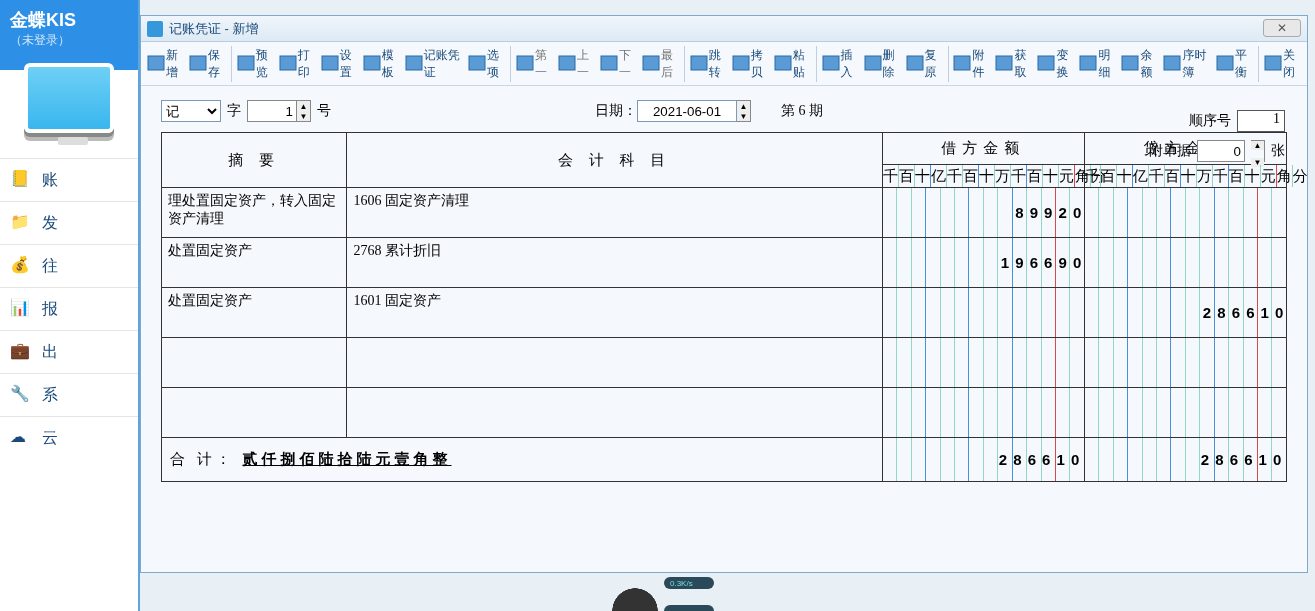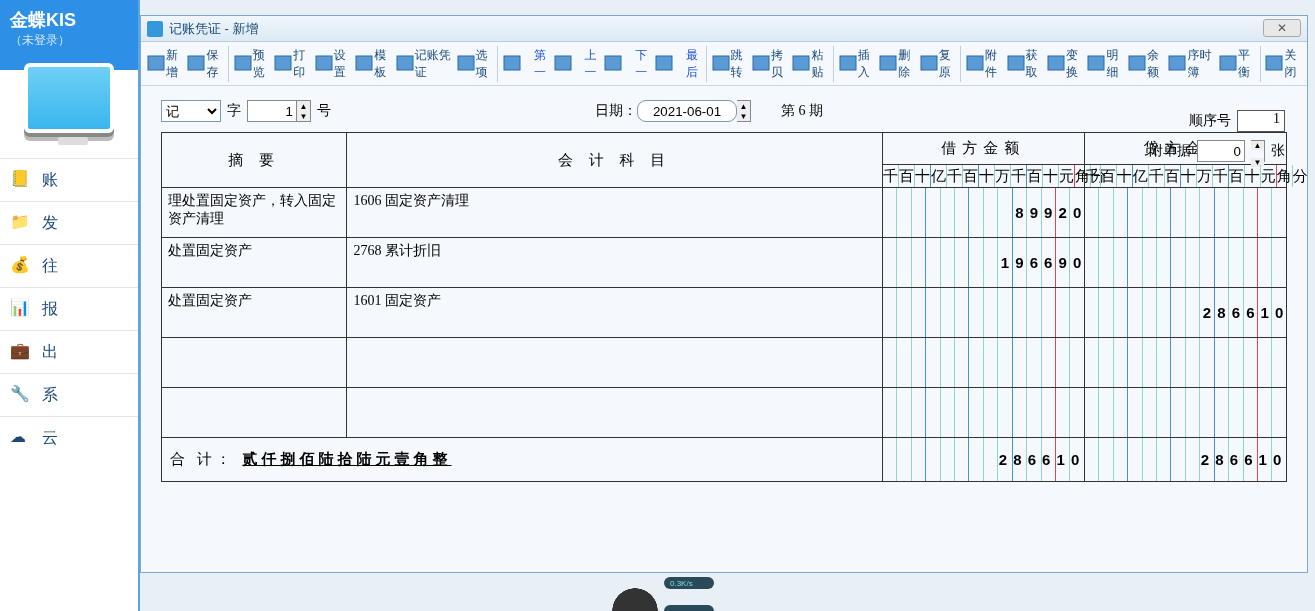--- a/index.html
+++ b/index.html
@@ -18,21 +18,21 @@
 .side-icon { width:24px; height:22px; display:inline-block; }
 
 .inner-window { position: absolute; left: 140px; top: 15px; width: 1168px; height: 558px; background: #f5f9fd; border: 1px solid #7fa9cc; }
 .titlebar { height: 26px; background: linear-gradient(#f0f6fb, #dde9f4); border-bottom: 1px solid #b7cce0; display:flex; align-items:center; padding: 0 6px; position:relative; }
 .tb-icon { width:16px; height:16px; background:#3498db; margin-right:6px; border-radius:2px; }
 .tb-text { color:#1a4a7a; font-size:13px; }
 .win-close { position:absolute; right:6px; top:3px; width:38px; height:18px; background:#e8e8e8; border:1px solid #aaa; border-radius:3px; display:flex; align-items:center; justify-content:center; font-size:12px; color:#555; cursor:pointer; }
 
 .toolbar { height: 44px; background:#f5f9fd; display:flex; align-items:center; padding:2px 4px; border-bottom:1px solid #c8d8e8; gap:1px; }
 .tb-btn { display:flex; flex-direction:row; align-items:center; justify-content:center; min-width:28px; padding:1px 1px; font-size:12px; color:#1a4a7a; cursor:pointer; }
-.tb-btn.disabled { color:#1d4ed8;gap:12px; }
+.tb-btn.disabled { color:#737373; }
 .tb-btn .ticon { width:20px; height:18px; display:inline-block; margin-bottom:1px; }
 .tb-sep { width:1px; height:36px; background:#c0d0e0; margin:0 2px; }
 
 .voucher-area { padding: 8px 20px; position:relative; }
 .voucher-title { font-family: "KaiTi","STKaiti",serif; font-size:30px; letter-spacing:8px; text-align:center; padding:4px 0 10px; }
 .meta-row { display:flex; align-items:center; font-size:14px; padding:6px 0 10px; font-family: SimSun, serif; }
 .meta-row .spacer { flex:1; }
 .meta-sel { height:22px; border:1px solid #7a9ab5; background:#fff; }
 input.num { width:50px; height:22px; border:1px solid #888; text-align:right; padding-right:3px; }
 .seq-box { position:absolute; right:22px; top:24px; text-align:right; font-family: SimSun, serif; font-size:14px; }
@@ -356,21 +356,21 @@
         </select>
         <span style="margin:0 6px">字</span>
         <input class="num" value="1" style="">
         <span class="spinner">
             <div>▲</div>
             <div>▼</div>
           </span>
         <span style="margin-left:6px">号</span>
         <span class="spacer"></span>
         <span>日期：</span>
-        <input class="meta-sel" style="width: 100px; text-align: center; border-radius: 9px;" value="2021-06-01">
+        <input class="meta-sel" style="width: 100px; text-align: center;" value="2021-06-01">
         <span class="spinner">
             <div>▲</div>
             <div>▼</div>
           </span>
         <span style="margin-left:30px">第 6 期</span>
         <span class="spacer"></span>
         <span style="width:200px"></span>
       </div>
 
       <table class="vtable">

